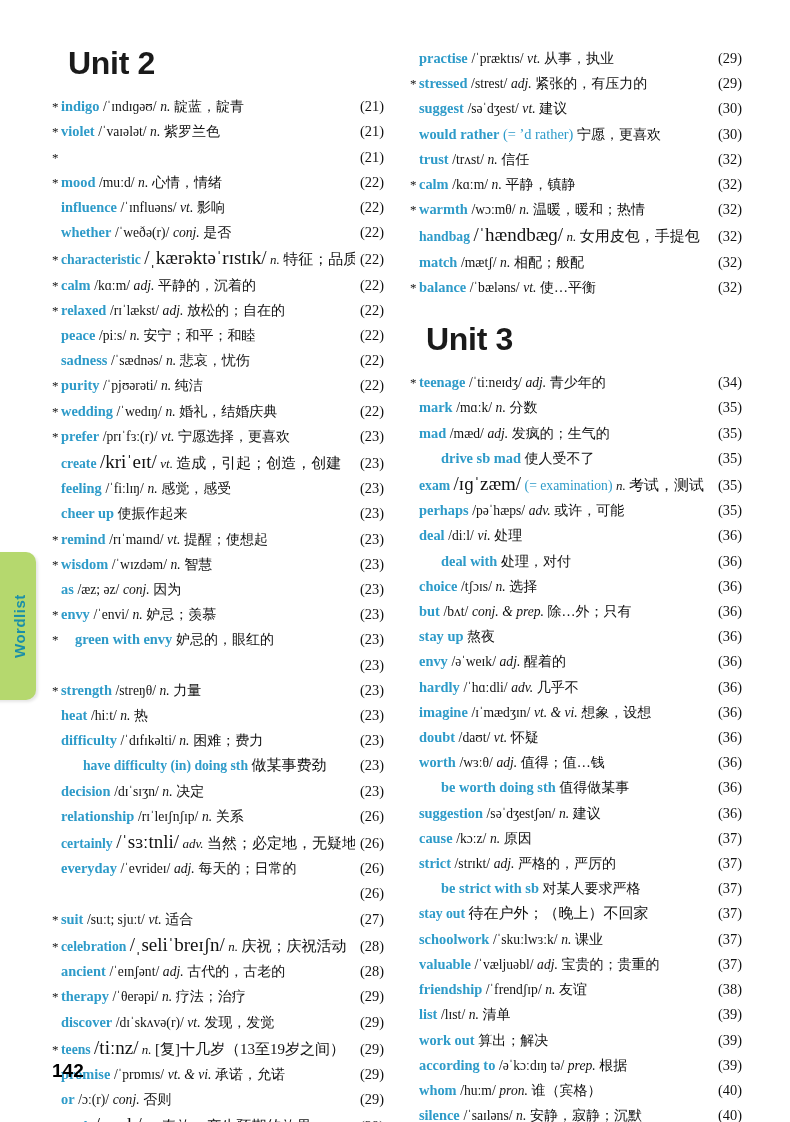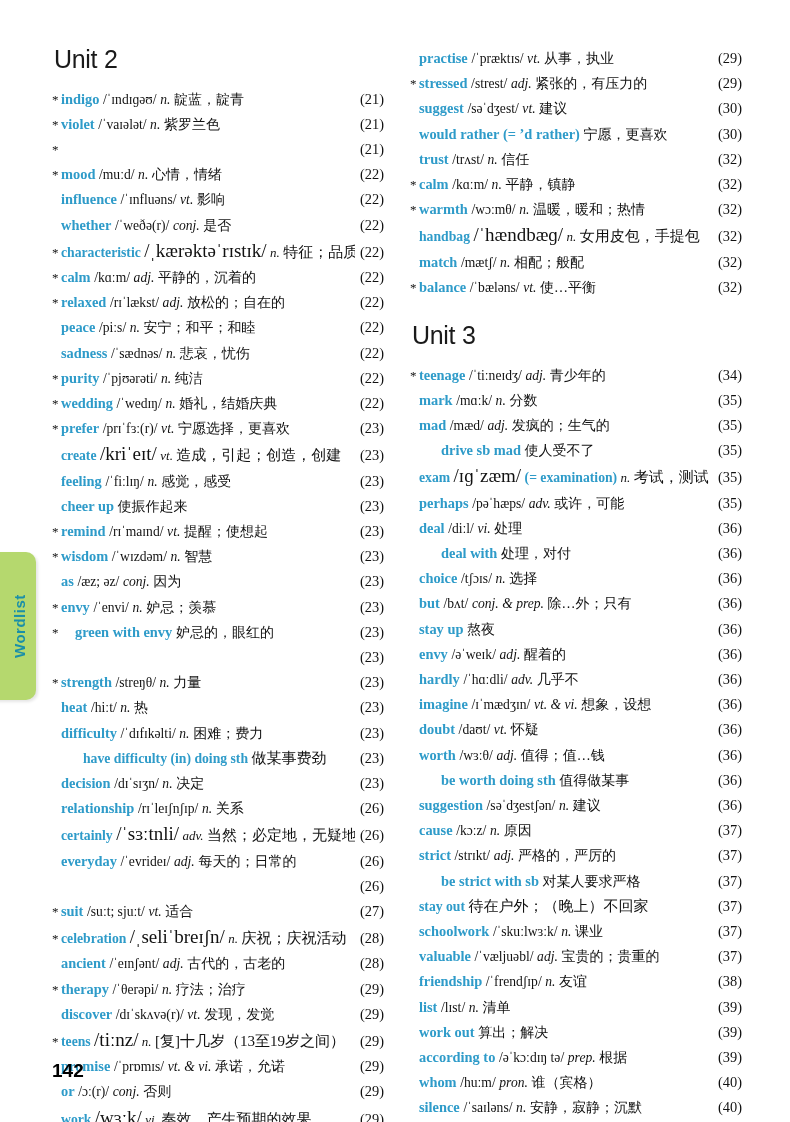--- a/index.html
+++ b/index.html
@@ -60,25 +60,25 @@
     display: flex;
     gap: 26px;
   }
   .column {
     width: 332px;
     flex: 0 0 332px;
   }
 
   .unit-heading {
     font-family: "Liberation Sans", sans-serif;
-    font-weight: normal;
-    font-size: 25px;
+    font-weight: bold;
+    font-size: 32px;
     color: #1a1a1a;
     letter-spacing: -0.3px;
-    margin: 0 0 13px 2px;
+    margin: 0 0 13px 16px;
     line-height: 1.1;
   }
   .column .unit-heading.later {
     margin-top: 22px;
   }
 
   
   .entry {
     display: flex;
     align-items: baseline;
@@ -131,21 +131,21 @@
     font-style: italic;
     color: #111111;
     font-size: 13.6px;
   }
   .cn {
     color: #111111;
     font-size: 14px;
   }
   .paren {
     color: #2e9bc9;
-    font-weight: bold;
+    font-weight: normal;
   }
 
   
   .entry.tight { font-size: 13.7px; }
   .entry.tight .ph { font-size: 19px; }
   .entry.tight .pos { font-size: 13.0px; }
   .entry.tight .cn { font-size: 15px; }
 
   #page-number {
     position: absolute;

